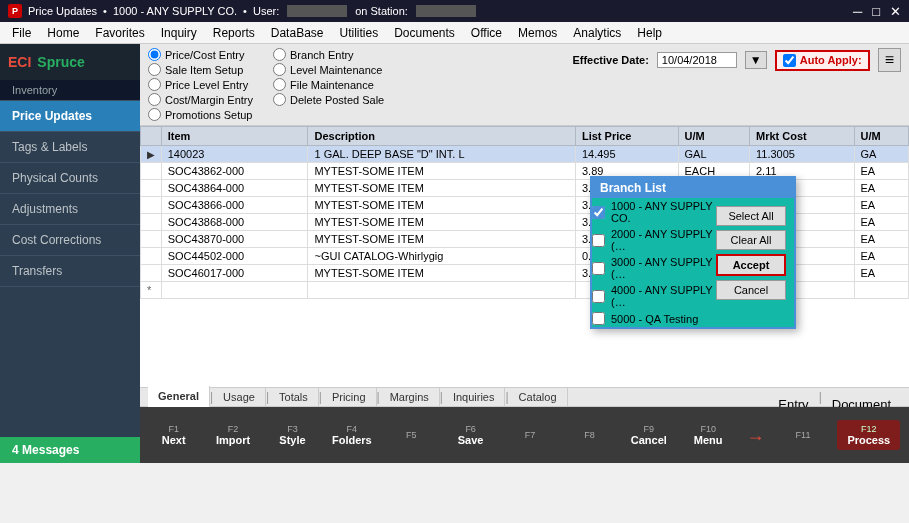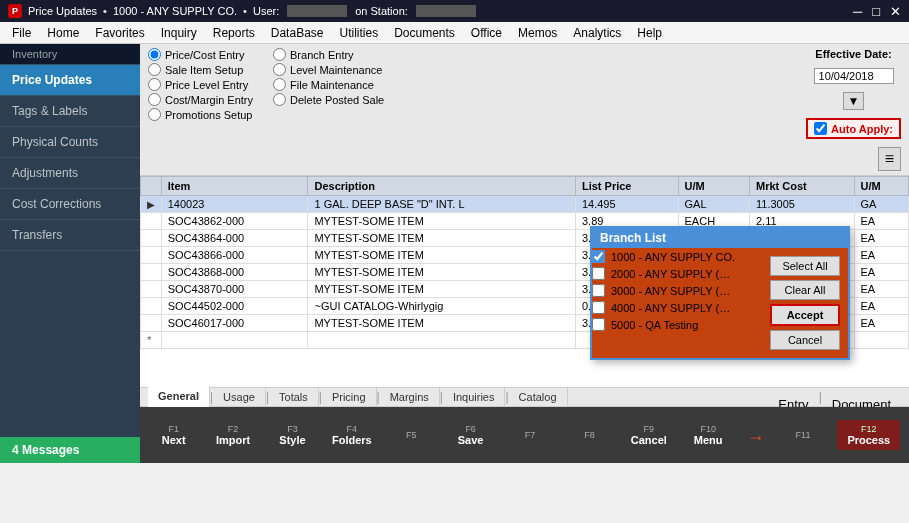--- a/index.html
+++ b/index.html
@@ -64,21 +64,21 @@
 
     
     #fkey-bar { background: #3a3a3a; height: 56px; display: flex; align-items: center; justify-content: space-around; padding: 0 4px; }
     .fkey { display: flex; flex-direction: column; align-items: center; cursor: pointer; min-width: 50px; }
     .fkey-num { color: #aaa; font-size: 9px; }
     .fkey-label { color: white; font-size: 11px; font-weight: bold; }
     .fkey-process { background: #7f1d1d; padding: 4px 10px; border-radius: 3px; }
     .fkey-arrow { color: #e74c3c; font-size: 18px; margin: 0 4px; }
 
     
-    #branch-popup { position: absolute; top: 50px; left: 450px; width: 260px; background: #c2410c; border: 2px solid #4a90d9; box-shadow: 3px 3px 8px rgba(0,0,0,0.3); z-index: 100; }
+    #branch-popup { position: absolute; top: 50px; left: 450px; width: 206px; background: #14b8a6; border: 2px solid #4a90d9; box-shadow: 3px 3px 8px rgba(0,0,0,0.3); z-index: 100; }
     #branch-popup-title { background: #4a90d9; color: white; padding: 3px 8px; font-size: 12px; font-weight: bold; }
     .branch-item { display: flex; align-items: center; gap: 6px; padding: 2px 0; font-size: 11px; }
     .branch-item input[type="checkbox"] { margin: 0; }
     #branch-buttons { display: flex; flex-direction: column; gap: 4px; padding: 8px 8px 8px 0; }
     .branch-btn { background: #e0e0e0; border: 1px solid #999; padding: 3px 10px; cursor: pointer; font-size: 11px; text-align: center; min-width: 70px; }
     .branch-btn.accept { background: #e0e0e0; border: 2px solid #cc0000; font-weight: bold; }
     #branch-popup-inner { display: flex; }
     .branch-list-area { flex: 1; }
   </style>
 </head>
@@ -114,20 +114,24 @@
   <span class="menu-item">Documents</span>
   <span class="menu-item">Office</span>
   <span class="menu-item">Memos</span>
   <span class="menu-item">Analytics</span>
   <span class="menu-item">Help</span>
 </div>
 
 <div id="main">
 
   <div id="sidebar">
+    <div id="logo-area">
+      <span class="logo-eci">ECI</span>
+      <span class="logo-spruce">Spruce</span>
+    </div>
     <div id="nav-items">
       <div class="nav-item section-header">Inventory</div>
       <div class="nav-item active">Price Updates</div>
       <div class="nav-item">Tags &amp; Labels</div>
       <div class="nav-item">Physical Counts</div>
       <div class="nav-item">Adjustments</div>
       <div class="nav-item">Cost Corrections</div>
       <div class="nav-item">Transfers</div>
     </div>
     <div id="messages-bar">
@@ -174,21 +178,21 @@
           </label>
           <label class="radio-item">
             <input type="radio" name="entry_type" style="">
             <span>File Maintenance</span>
           </label>
           <label class="radio-item">
             <input type="radio" name="entry_type" style="">
             <span>Delete Posted Sale</span>
           </label>
         </div>
-        <div style="margin-left:auto; display:flex; align-items:center; gap:8px; flex-wrap:wrap; justify-content:flex-end;flex-direction:column;">
+        <div style="margin-left:auto; display:flex; align-items:center; gap:8px; flex-wrap:wrap; justify-content:flex-end;">
           <span class="date-label">Effective Date:</span>
           <input type="text" class="date-input" value="10/04/2018" style="">
           <span style="cursor:pointer;border:1px solid #999;background:#ddd;padding:1px 4px;">▼</span>
           <label class="auto-apply-cb">
             <input type="checkbox" checked="" style="">
             <span class="auto-apply-label">Auto Apply:</span>
           </label>
           <button class="settings-btn">≡</button>
         </div>
       </div>

